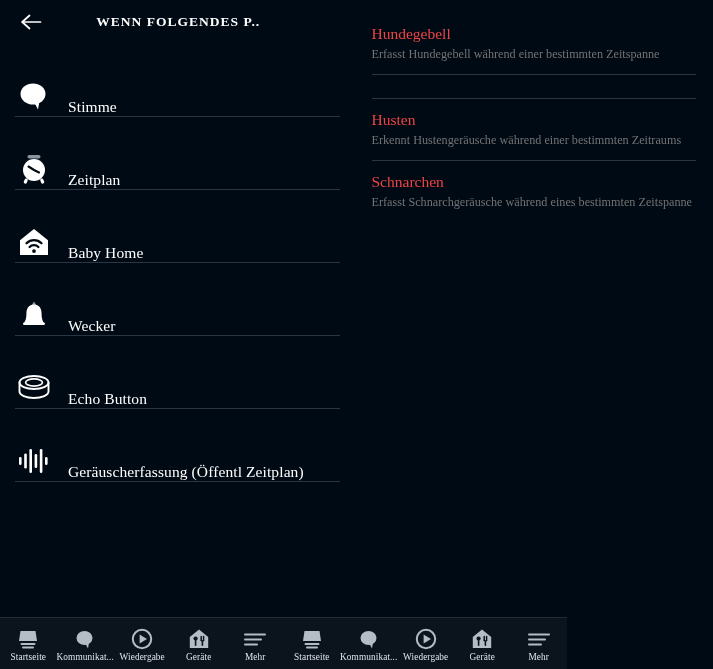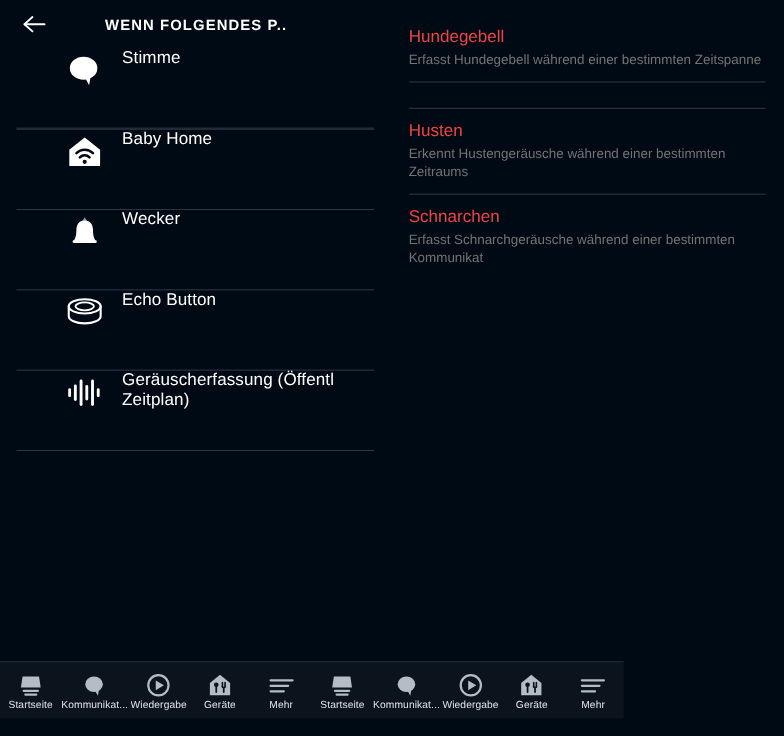--- a/index.html
+++ b/index.html
@@ -2,21 +2,21 @@
 <html><head>
 <meta charset="utf-8">
 <style>
   * { margin:0; padding:0; box-sizing:border-box; }
   html,body {
     width:713px; height:669px;
     background:#000a14;
     font-family:"Liberation Sans", sans-serif;
     overflow:hidden;
   }
-  .screen { position:relative; width:713px; height:669px; display:flex; }
+  .screen { position:relative; width:713px; height:669px; display:flex;font-family:Liberation Serif, serif; }
   .pane { position:relative; width:356.5px; height:669px; background:#000a14; }
   .pane.left { border-right:0px solid transparent; }
 
   
   .hdr {
     position:relative; height:44px;
     display:flex; align-items:center;
   }
   .back-btn {
     position:absolute; left:18px; top:50%; transform:translateY(-50%);
@@ -28,25 +28,24 @@
     width:100%; text-align:center;
     font-size:13.5px; font-weight:bold; letter-spacing:1.0px;
     color:#ffffff; padding:0 44px;
     white-space:nowrap; overflow:hidden;
   }
 
   
   .list { padding:0 0 0 0; }
   .row {
     position:relative;
-    display:flex; align-items:flex-start;
+    display:flex; align-items:flex-end;
     height:72px;
     padding-left:14px;
     cursor:pointer;
-    margin-left:43px;
   }
   .row .ico {
     width:40px; height:40px; flex:0 0 40px;
     display:flex; align-items:center; justify-content:center;
     margin-right:14px;
   }
   .row .lbl {
     font-size:15.5px; color:#ffffff; font-weight:400;
     letter-spacing:.1px;
   }
@@ -64,21 +63,21 @@
     font-size:15.5px; color:#ef4444; font-weight:400; line-height:20px;
     margin-bottom:2px;
   }
   .srow .sdesc {
     font-size:12.2px; color:#737373; font-weight:400; line-height:16px;
   }
   .sdivider { height:1px; background:#2b3542; margin:0 17px 0 15px; }
 
   
   .navbar {
-    position:absolute; left:0; bottom:16px;
+    position:absolute; left:0; bottom:0;
     width:567px; height:52px;
     background:#0b131d;
     border-top:1px solid #222c38;
     display:flex;
     margin-top:16px;
   }
   .navhalf { width:356.5px; height:100%; display:flex; }
   .navitem {
     flex:1; display:flex; flex-direction:column;
     align-items:center; justify-content:center;
@@ -116,20 +115,32 @@
         <span class="ico">
           <svg width="34" height="30" viewBox="0 0 34 30">
             <ellipse cx="16" cy="13" rx="12.5" ry="10.5" fill="#ffffff"></ellipse>
             <path d="M17 21 L21 28.5 L22.5 20 Z" fill="#ffffff"></path>
           </svg>
         </span>
         <span class="lbl">Stimme</span>
       </div>
       <div class="divider"></div>
 
+      <div class="row">
+        <span class="ico">
+          <svg width="34" height="32" viewBox="0 0 34 32">
+            <rect x="10.5" y="2" width="13" height="3.4" rx="1.7" fill="#8b939c"></rect>
+            <circle cx="17" cy="17" r="11" fill="#ffffff"></circle>
+            <path d="M17 17 L11.5 13.5 M17 17 L22 19.5" stroke="#000a14" stroke-width="2.1" stroke-linecap="round" fill="none"></path>
+            <rect x="7.2" y="25.5" width="3.2" height="5.2" rx="1.4" fill="#ffffff" transform="rotate(22 8.8 28)"></rect>
+            <rect x="23.6" y="25.5" width="3.2" height="5.2" rx="1.4" fill="#ffffff" transform="rotate(-22 25.2 28)"></rect>
+          </svg>
+        </span>
+        <span class="lbl">Zeitplan</span>
+      </div>
       <div class="divider"></div>
 
       <div class="row">
         <span class="ico">
           <svg width="34" height="32" viewBox="0 0 34 32">
             <path d="M17 3 L31 14.2 L31 29 L3 29 L3 14.2 Z" fill="#ffffff"></path>
             <path d="M9.5 17.2 a10.5 10.5 0 0 1 15 0" fill="none" stroke="#000a14" stroke-width="2.3" stroke-linecap="round"></path>
             <path d="M12.6 21 a6.2 6.2 0 0 1 8.8 0" fill="none" stroke="#000a14" stroke-width="2.3" stroke-linecap="round"></path>
             <circle cx="17" cy="25.1" r="1.9" fill="#000a14"></circle>
           </svg>
@@ -196,21 +207,21 @@
       <div class="sdivider"></div>
 
       <div class="srow">
         <div class="stitle">Husten</div>
         <div class="sdesc">Erkennt Hustengeräusche während einer bestimmten Zeitraums</div>
       </div>
       <div class="sdivider"></div>
 
       <div class="srow">
         <div class="stitle">Schnarchen</div>
-        <div class="sdesc">Erfasst Schnarchgeräusche während einer bestimmten Kommunikat</div>
+        <div class="sdesc">Erfasst Schnarchgeräusche während eines bestimmten Zeitspanne</div>
       </div>
 
     </div>
   </div>
 
   <div class="navbar">
 
     <div class="navhalf">
       <div class="navitem">
         <span class="nico">

